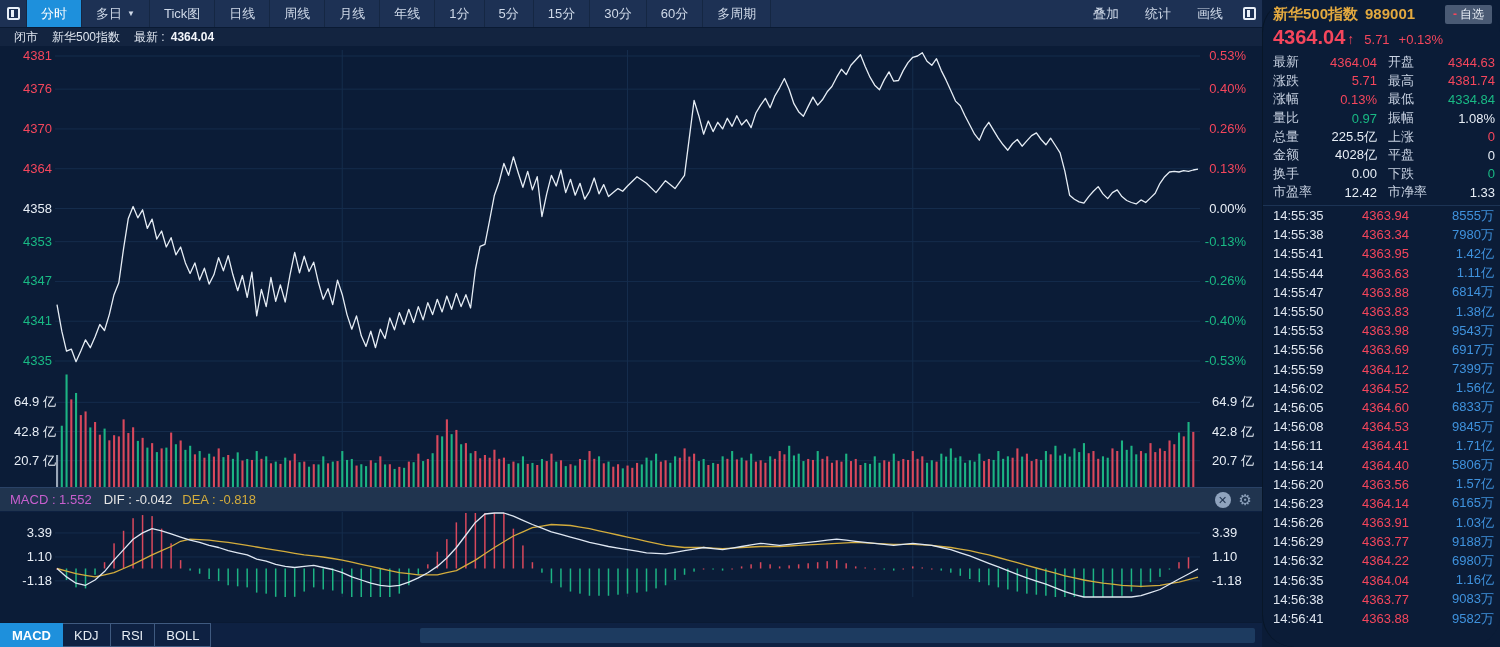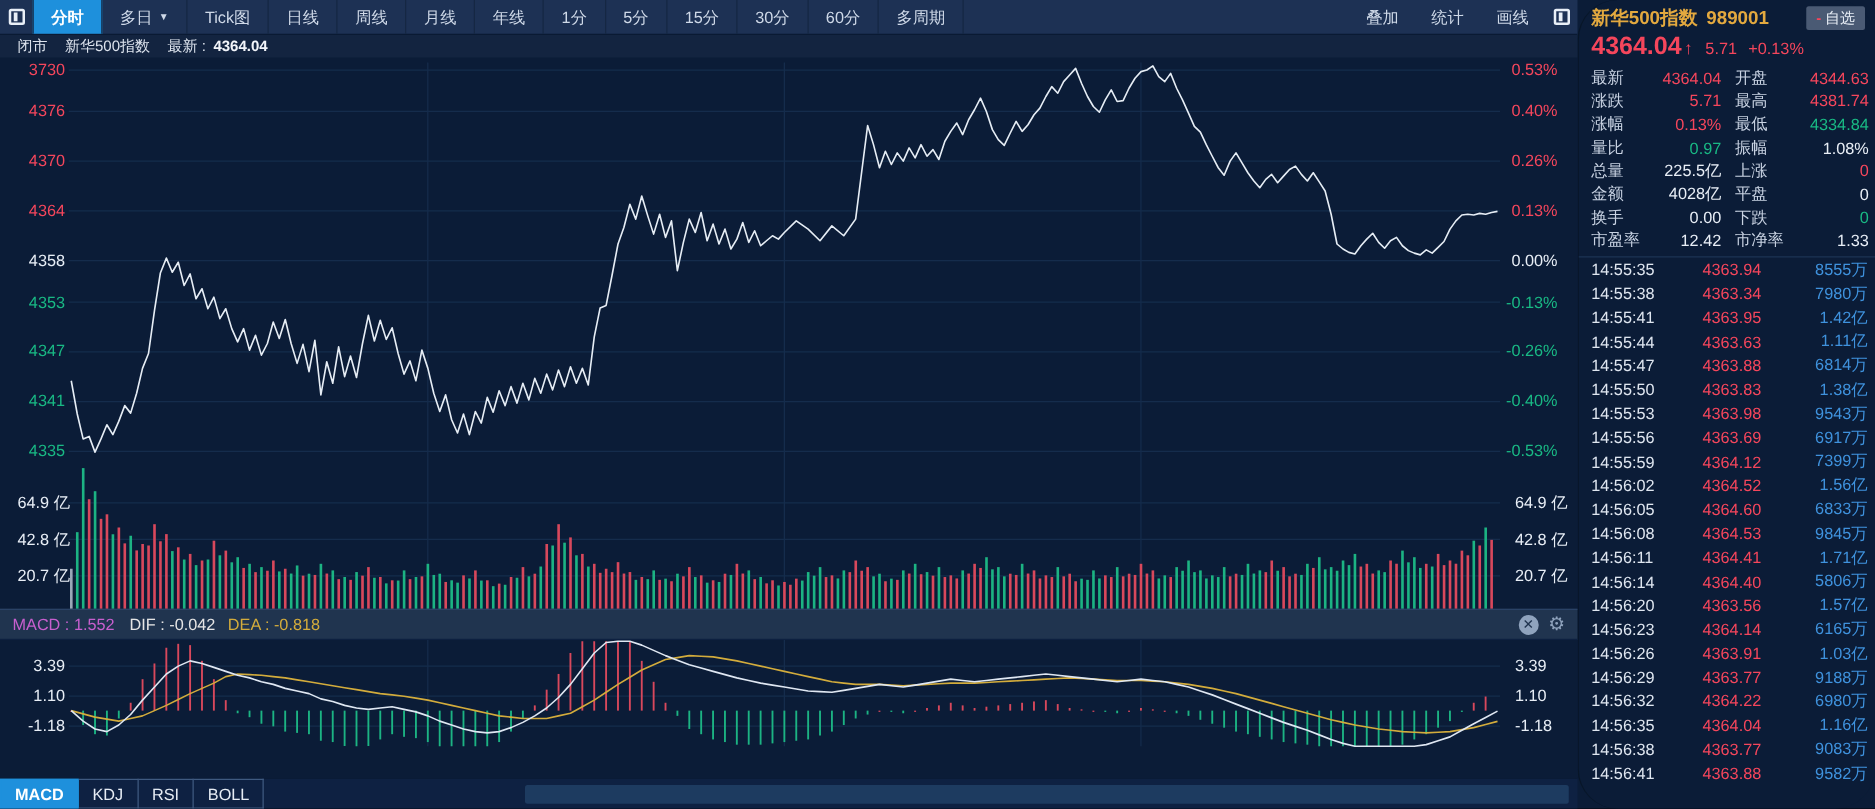--- a/index.html
+++ b/index.html
@@ -13,21 +13,21 @@
   body{font-family:"Liberation Sans","DejaVu Sans",sans-serif;}
   .app{position:relative;width:1500px;height:647px;background:var(--bg);overflow:hidden;color:var(--txt);}
 
   
   .toolbar{position:absolute;left:0;top:0;width:1262px;height:28px;background:var(--toolbar);display:flex;align-items:stretch;border-bottom:1px solid #0a1a33;}
   .tb-icon{width:26px;display:flex;align-items:center;justify-content:center;cursor:pointer;}
   .tb-icon .sq{width:13px;height:13px;border:2px solid #e9eff7;border-radius:2px;position:relative;}
   .tb-icon .sq i{position:absolute;left:2px;top:1px;bottom:1px;width:3px;background:#e9eff7;display:block;}
   .tabs{display:flex;align-items:stretch;}
   .tab{padding:0 14px;display:flex;align-items:center;font-size:13px;color:#cfd9e8;border-right:1px solid #152743;cursor:pointer;white-space:nowrap;}
-  .tab:first-child{border-left:1px solid #152743;font-weight:bold;}
+  .tab:first-child{border-left:1px solid #152743;}
   .tab.active{background:var(--accent);color:#fff;}
   .tab .caret{font-size:8px;margin-left:5px;color:#cfd9e8;}
   .tb-spacer{flex:1;}
   .tb-action{padding:0 13px;display:flex;align-items:center;font-size:13px;color:#cfd9e8;cursor:pointer;}
 
   
   .statusbar{position:absolute;left:0;top:28px;width:1262px;height:18px;background:#132440;display:flex;align-items:center;font-size:12px;color:#dde4ee;}
   .statusbar span{margin-left:14px;}
   .statusbar .val{font-weight:bold;margin-left:6px;color:#f2f5fa;}
 
@@ -461,21 +461,21 @@
         <rect x="1149.7083333333333" y="568.5" width="1.5" height="13.624000000000024" fill="#1cb383"></rect>
         <rect x="1159.2166666666667" y="568.5" width="1.5" height="8.384000000000015" fill="#1cb383"></rect>
         <rect x="1168.725" y="568.5" width="1.5" height="1.0480000000000018" fill="#1cb383"></rect>
         <rect x="1178.2333333333333" y="562.212" width="1.5" height="6.288000000000011" fill="#d8485c"></rect>
         <rect x="1187.7416666666666" y="557.22352" width="1.5" height="11.276479999999992" fill="#d8485c"></rect>
         <polyline points="57.0,568.5 66.5,571.1 76.0,573.7 85.5,575.3 95.0,576.9 104.5,574.8 114.0,572.7 123.6,568.5 133.1,564.3 142.6,559.6 152.1,554.9 161.6,550.7 171.1,546.5 180.6,541.3 190.1,539.2 199.6,539.7 209.1,540.2 218.6,541.3 228.2,542.3 237.7,543.9 247.2,545.4 256.7,547.0 266.2,548.6 275.7,550.2 285.2,551.7 294.7,553.3 304.2,554.9 313.7,555.9 323.2,557.0 332.7,558.5 342.3,560.1 351.8,562.2 361.3,564.3 370.8,566.4 380.3,568.5 389.8,570.6 399.3,572.7 408.8,573.7 418.3,574.8 427.8,574.8 437.3,574.8 446.8,572.7 456.4,570.6 465.9,565.4 475.4,560.1 484.9,553.8 494.4,547.5 503.9,541.8 513.4,536.0 522.9,531.8 532.4,527.6 541.9,526.1 551.4,524.5 560.9,525.0 570.5,525.5 580.0,527.1 589.5,528.7 599.0,530.8 608.5,532.9 618.0,535.0 627.5,537.1 637.0,539.2 646.5,541.3 656.0,543.3 665.5,545.4 675.0,546.5 684.5,547.5 694.1,547.5 703.6,547.5 713.1,548.1 722.6,548.6 732.1,548.1 741.6,547.5 751.1,547.0 760.6,546.5 770.1,546.5 779.6,546.5 789.1,546.0 798.6,545.4 808.2,544.9 817.7,544.4 827.2,543.9 836.7,543.3 846.2,542.8 855.7,542.3 865.2,542.8 874.7,543.3 884.2,543.9 893.7,544.4 903.2,544.4 912.8,544.4 922.3,544.9 931.8,545.4 941.3,546.5 950.8,547.5 960.3,549.1 969.8,550.7 979.3,552.8 988.8,554.9 998.3,557.5 1007.8,560.1 1017.3,562.7 1026.8,565.4 1036.4,568.0 1045.9,570.6 1055.4,573.2 1064.9,575.8 1074.4,577.9 1083.9,580.0 1093.4,581.6 1102.9,583.2 1112.4,584.2 1121.9,585.3 1131.4,585.8 1141.0,586.3 1150.5,585.8 1160.0,585.3 1169.5,583.7 1179.0,582.1 1188.5,579.6 1198.0,577.1" fill="none" stroke="#d3ac3c" stroke-width="1.3" stroke-linejoin="round"></polyline>
         <polyline points="57.0,568.5 66.5,576.9 76.0,583.2 85.5,585.3 95.0,580.0 104.5,571.6 114.0,560.1 123.6,549.6 133.1,539.2 142.6,532.9 152.1,528.7 161.6,530.8 171.1,533.9 180.6,537.1 190.1,540.2 199.6,542.3 209.1,545.4 218.6,547.5 228.2,550.7 237.7,552.8 247.2,554.9 256.7,559.1 266.2,561.2 275.7,564.3 285.2,566.4 294.7,567.5 304.2,566.4 313.7,565.4 323.2,567.5 332.7,569.5 342.3,572.7 351.8,576.9 361.3,580.0 370.8,583.2 380.3,585.3 389.8,586.3 399.3,585.3 408.8,582.1 418.3,577.9 427.8,572.7 437.3,566.4 446.8,558.0 456.4,547.5 465.9,535.0 475.4,522.4 484.9,514.0 494.4,513.0 503.9,513.0 513.4,516.1 522.9,520.3 532.4,524.5 541.9,528.2 551.4,531.8 560.9,534.4 570.5,537.1 580.0,539.7 589.5,542.3 599.0,544.4 608.5,546.5 618.0,548.1 627.5,549.6 637.0,551.2 646.5,552.8 656.0,553.3 665.5,553.8 675.0,552.3 684.5,550.7 694.1,549.1 703.6,547.5 713.1,548.6 722.6,549.6 732.1,548.1 741.6,546.5 751.1,544.9 760.6,543.3 770.1,544.4 779.6,545.4 789.1,544.4 798.6,543.3 808.2,542.3 817.7,541.3 827.2,540.2 836.7,539.2 846.2,540.2 855.7,541.3 865.2,542.3 874.7,543.3 884.2,544.4 893.7,545.4 903.2,544.4 912.8,543.3 922.3,544.4 931.8,545.4 941.3,547.5 950.8,549.6 960.3,552.8 969.8,555.9 979.3,559.6 988.8,563.3 998.3,566.9 1007.8,570.6 1017.3,574.3 1026.8,577.9 1036.4,581.1 1045.9,584.2 1055.4,587.9 1064.9,591.6 1074.4,594.7 1083.9,597.0 1093.4,597.0 1102.9,597.0 1112.4,597.0 1121.9,597.0 1131.4,597.0 1141.0,595.7 1150.5,592.6 1160.0,589.5 1169.5,584.2 1179.0,579.0 1188.5,574.0 1198.0,568.9" fill="none" stroke="#dfe7f2" stroke-width="1.3" stroke-linejoin="round"></polyline>
         <polyline points="57.0,304.6 61.8,331.2 66.5,351.1 71.3,349.1 76.0,361.7 80.8,351.1 85.5,339.8 90.3,347.7 95.0,337.1 99.8,324.5 104.5,330.5 109.3,314.6 114.0,294.7 118.8,282.8 123.6,248.3 128.3,218.4 133.1,206.5 137.8,217.8 142.6,209.8 147.3,228.4 152.1,219.1 156.8,239.0 161.6,231.0 166.3,247.0 171.1,237.7 175.9,254.9 180.6,247.0 185.4,262.9 190.1,273.5 194.9,262.9 199.6,280.1 204.4,268.2 209.1,284.1 213.9,274.8 218.6,257.6 223.4,270.8 228.2,255.6 232.9,274.8 237.7,290.7 242.4,275.5 247.2,297.3 251.9,272.2 256.7,315.9 261.4,289.4 266.2,306.6 270.9,277.5 275.7,301.3 280.4,284.8 285.2,302.0 290.0,274.8 294.7,252.3 299.5,272.8 304.2,256.2 309.0,271.5 313.7,262.2 318.5,282.8 323.2,299.3 328.0,288.7 332.7,304.6 337.5,280.1 342.3,294.7 347.0,314.6 351.8,329.2 356.5,315.9 361.3,335.8 366.0,346.4 370.8,331.2 375.5,347.7 380.3,329.2 385.0,338.5 389.8,317.9 394.5,329.8 399.3,312.6 404.1,324.5 408.8,309.3 413.6,322.5 418.3,306.6 423.1,319.9 427.8,302.7 432.6,314.6 437.3,299.3 442.1,311.9 446.8,296.0 451.6,309.3 456.4,293.4 461.1,306.6 465.9,294.7 470.6,308.0 475.4,269.5 480.1,246.3 484.9,244.3 489.6,220.4 494.4,195.2 499.1,182.0 503.9,163.4 508.6,175.3 513.4,156.8 518.2,172.7 522.9,187.3 527.7,171.4 532.4,189.9 537.2,176.7 541.9,216.5 546.7,193.9 551.4,175.3 556.2,186.0 560.9,170.0 565.7,192.6 570.5,179.3 575.2,195.2 580.0,183.3 584.7,199.2 589.5,191.3 594.2,178.0 599.0,193.9 603.7,184.6 608.5,196.6 613.2,192.6 618.0,188.6 622.7,191.3 627.5,186.0 637.0,176.7 646.5,183.3 656.0,192.6 665.5,180.7 675.0,188.6 684.5,175.3 694.1,100.4 698.8,115.7 703.6,134.2 708.3,121.0 713.1,131.6 717.8,122.3 722.6,128.9 727.3,118.3 732.1,126.3 736.8,115.7 741.6,125.0 746.4,119.7 751.1,127.6 755.9,113.0 760.6,105.1 765.4,98.4 770.1,107.7 774.9,95.8 779.6,87.8 784.4,78.5 789.1,89.2 793.9,103.7 798.6,111.7 803.4,116.3 808.2,106.4 812.9,97.1 817.7,105.1 822.4,99.8 827.2,91.8 831.9,86.5 836.7,77.2 841.4,69.3 846.2,74.6 850.9,65.3 855.7,60.0 860.5,54.7 865.2,66.6 870.0,77.2 874.7,85.2 879.5,89.8 884.2,79.9 889.0,71.9 893.7,81.2 898.5,80.5 903.2,70.6 908.0,62.6 912.8,57.3 917.5,56.0 922.3,52.7 927.0,61.3 931.8,65.3 936.5,58.7 941.3,70.6 946.0,79.9 950.8,90.5 955.5,101.1 960.3,105.7 965.0,115.7 969.8,125.0 974.6,134.2 979.3,140.2 984.1,128.9 988.8,122.3 993.6,130.3 998.3,138.2 1003.1,144.8 1007.8,150.2 1012.6,143.5 1017.3,139.5 1022.1,146.2 1026.8,140.9 1031.6,135.6 1036.4,132.9 1041.1,139.5 1045.9,144.8 1050.6,138.2 1055.4,145.5 1060.1,152.8 1064.9,171.4 1069.6,195.2 1074.4,199.2 1079.1,201.9 1083.9,203.2 1088.7,196.6 1093.4,191.3 1098.2,186.6 1102.9,193.9 1107.7,198.6 1112.4,192.6 1117.2,189.9 1121.9,196.6 1126.7,200.5 1131.4,202.5 1136.2,203.9 1141.0,199.9 1145.7,202.5 1150.5,197.9 1155.2,193.2 1160.0,183.3 1164.7,176.7 1169.5,172.0 1174.2,171.4 1179.0,172.0 1183.7,170.7 1188.5,171.4 1193.2,170.0 1198.0,169.1" fill="none" stroke="#e6edf5" stroke-width="1.3" stroke-linejoin="round"></polyline>
       </svg>
     <div id="axis-layer">
-        <div class="axis-label up ar" style="left: 8px; top: 48px;">3730</div>
+        <div class="axis-label up ar" style="left: 8px; top: 48px;">4381</div>
         <div class="axis-label up ar" style="left: 8px; top: 81.1522px;">4376</div>
         <div class="axis-label up ar" style="left: 8px; top: 120.935px;">4370</div>
         <div class="axis-label up ar" style="left: 8px; top: 160.717px;">4364</div>
         <div class="axis-label flat ar" style="left: 8px; top: 200.5px;">4358</div>
         <div class="axis-label down ar" style="left: 8px; top: 233.652px;">4353</div>
         <div class="axis-label down ar" style="left: 8px; top: 273.435px;">4347</div>
         <div class="axis-label down ar" style="left: 8px; top: 313.217px;">4341</div>
         <div class="axis-label down ar" style="left: 8px; top: 353px;">4335</div>
         <div class="axis-label up ar" style="left: 1202px; top: 48px;">0.53%</div>
         <div class="axis-label up ar" style="left: 1202px; top: 81.1522px;">0.40%</div>

